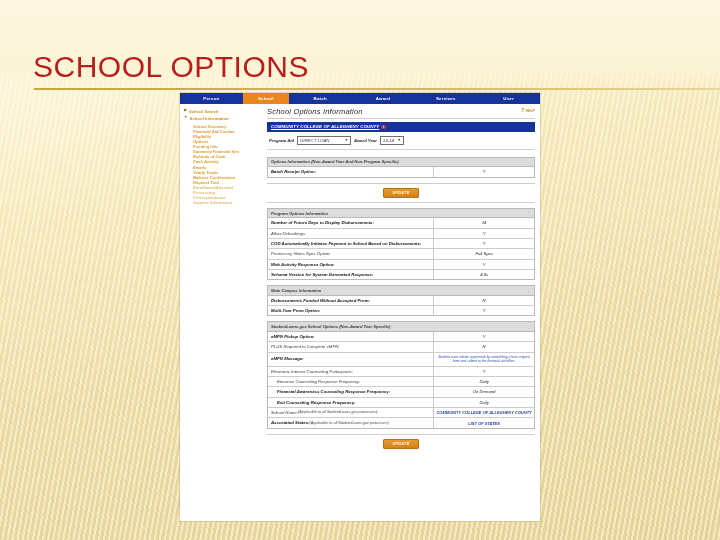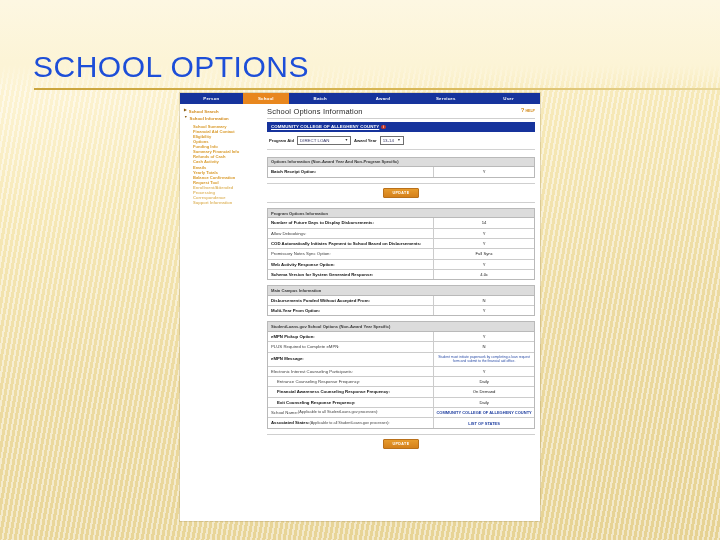--- a/index.html
+++ b/index.html
@@ -20,21 +20,21 @@
         rgba(0,0,0,0.0) 5px),
       linear-gradient(170deg,#fdf6dc 0%,#fcf2cf 17%,#f6e8b6 33%,#ecdaa0 62%,#e6d293 100%);
   }
   #slide-bg-topfade{
     position:absolute;left:0;right:0;top:0;height:92px;
     background:linear-gradient(180deg,#fdf7e2 0%,#fcf4d6 70%,rgba(252,244,214,0) 100%);
   }
   
   .slide-title{
     position:absolute;left:33px;top:50px;
-    font-size:30px;letter-spacing:.5px;color:#1d4ed8;
+    font-size:30px;letter-spacing:.5px;color:#b91c1c;
     font-weight:400;
     text-align:center;
   }
   .title-rule{
     position:absolute;left:34px;top:88px;width:686px;height:2px;
     background:linear-gradient(90deg,#caa43c 0%,#d8b756 55%,#e8d79a 100%);
   }
   
   #app-shot{
     position:absolute;left:180px;top:93px;width:360px;height:428px;
@@ -48,21 +48,21 @@
   .nav{
     display:flex;height:11px;background:#16339c;align-items:stretch;
   }
   .nav-tab{
     flex:1;display:flex;align-items:center;justify-content:center;
     color:#ffffff;font-size:4.4px;font-weight:bold;letter-spacing:.2px;
     cursor:pointer;
   }
   .nav-tab.active{background:#e8871e;color:#ffffff;flex:0 0 46px;}
   
-  .shot-body{display:flex;height:417px;background:#0f766e;}
+  .shot-body{display:flex;height:417px;background:#0f766e;font-style:italic;}
   
   .sidebar{
     width:82px;flex:0 0 82px;background:#ffffff;
     padding:5px 0 0 4px;box-sizing:border-box;
   }
   .side-top{
     color:#d38b1c;font-size:4.3px;font-weight:bold;
     margin-bottom:2px;display:flex;gap:2px;align-items:flex-start;
   }
   .side-caret{color:#8a5d12;font-size:3.6px;line-height:1.1;}

